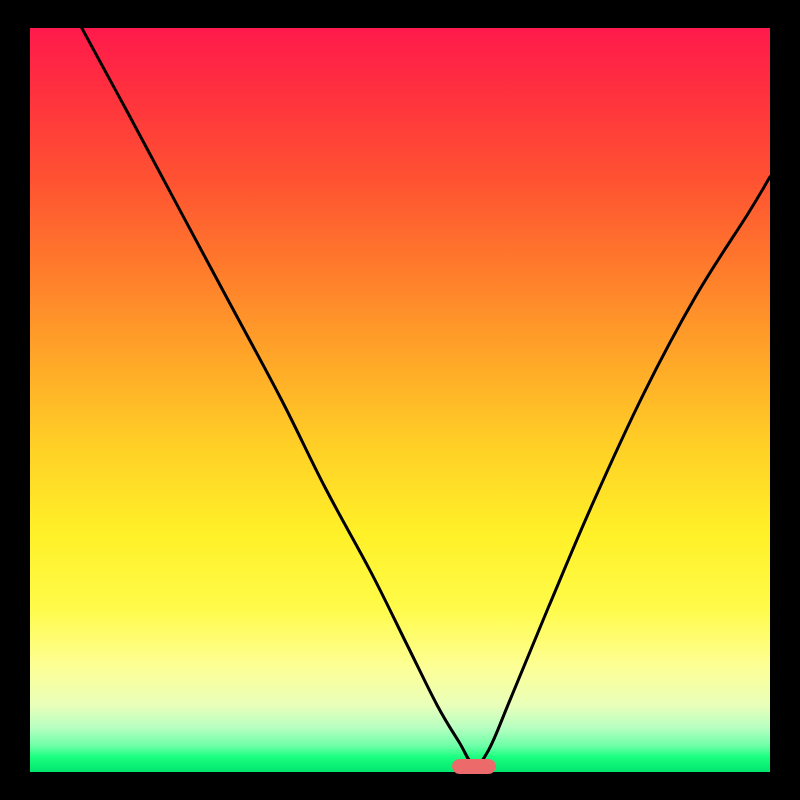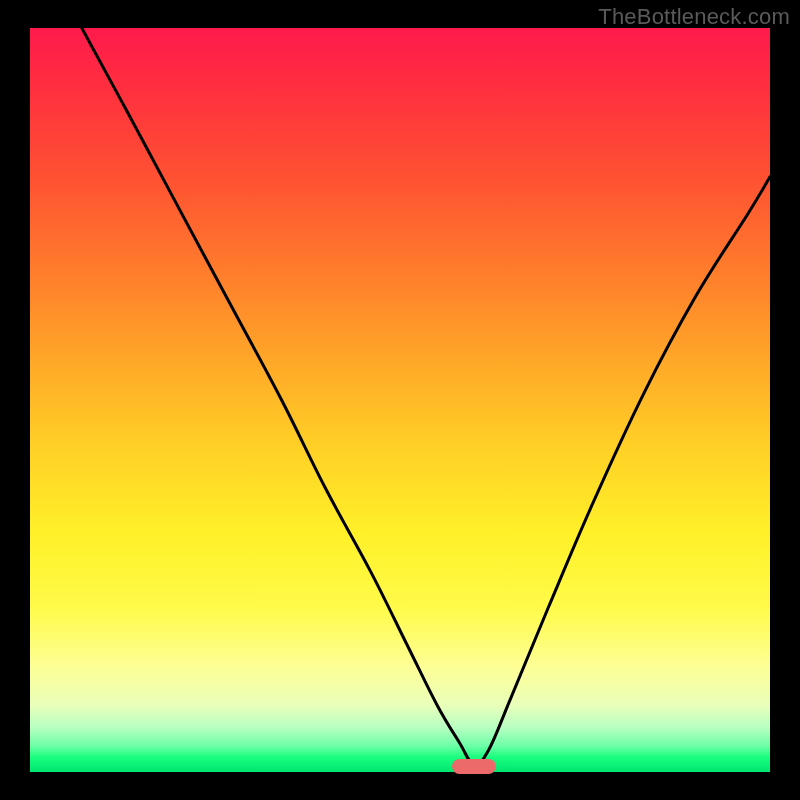--- a/index.html
+++ b/index.html
@@ -68,21 +68,20 @@
     width: 48px;
     height: 15px;
     background: #ec6a6a;
     border-radius: 8px;
   }
 </style>
 </head>
 <body>
 
 <div class="frame">
-  <div class="watermark">TheBottleneck.com</div>
 
   <div class="plot">
     <svg class="curve-svg" viewBox="0 0 740 744" preserveAspectRatio="none">
       <path id="curve-path" class="curve-path" d="M 51.8 0.0 C 59.8 14.7, 78.9 49.7, 96.2 81.8 C 113.5 114.0, 129.4 143.7, 148.0 178.6 C 166.6 213.4, 181.2 240.5, 199.8 275.3 C 218.4 310.1, 234.3 338.5, 251.6 372.0 C 268.9 405.5, 280.0 430.5, 296.0 461.3 C 312.0 492.1, 325.7 515.0, 340.4 543.1 C 355.1 571.2, 365.4 593.4, 377.4 617.5 C 389.4 641.6, 397.7 659.6, 407.0 677.0 C 416.3 694.4, 422.5 703.5, 429.2 714.2 C 435.9 725.0, 438.7 735.2, 444.0 736.6 C 449.3 737.9, 452.1 733.7, 458.8 721.7 C 465.5 709.6, 470.3 695.0, 481.0 669.6 C 491.7 644.2, 503.3 615.1, 518.0 580.3 C 532.7 545.5, 545.1 515.0, 562.4 476.2 C 579.7 437.3, 595.6 402.1, 614.2 364.6 C 632.8 327.1, 647.4 300.0, 666.0 267.8 C 684.6 235.7, 704.5 207.4, 717.8 186.0 C 731.1 164.6, 736.0 155.5, 740.0 148.8"></path>
     </svg>
     <div id="optimal-pill" class="optimal-pill" style="width: 44.4px; height: 15px; left: 421.8px; top: 731px;"></div>
   </div>
 </div>
 
 </body></html>

